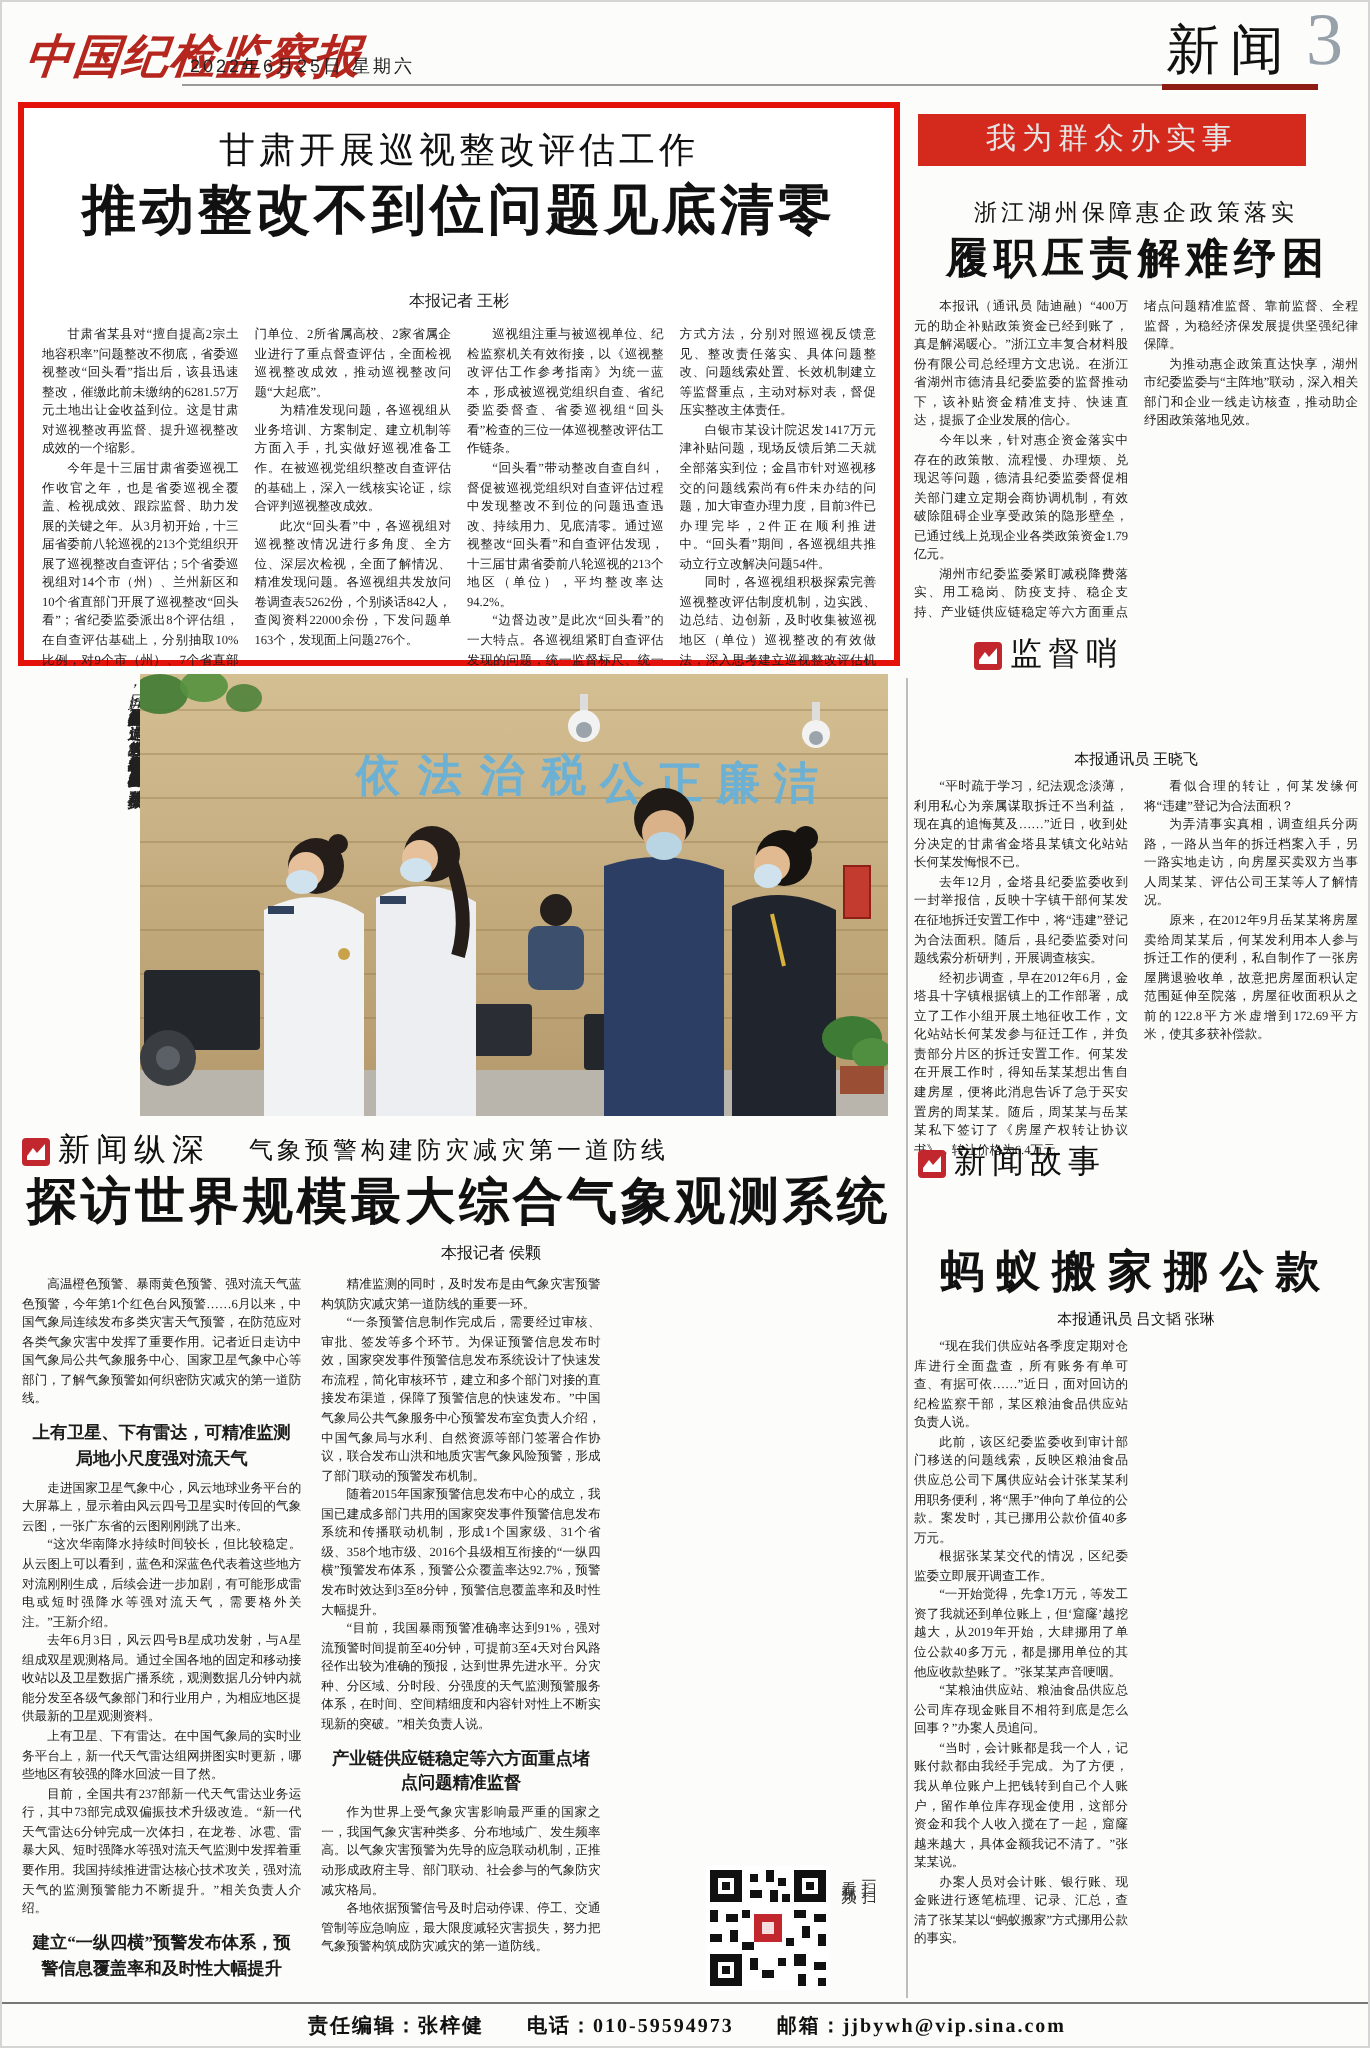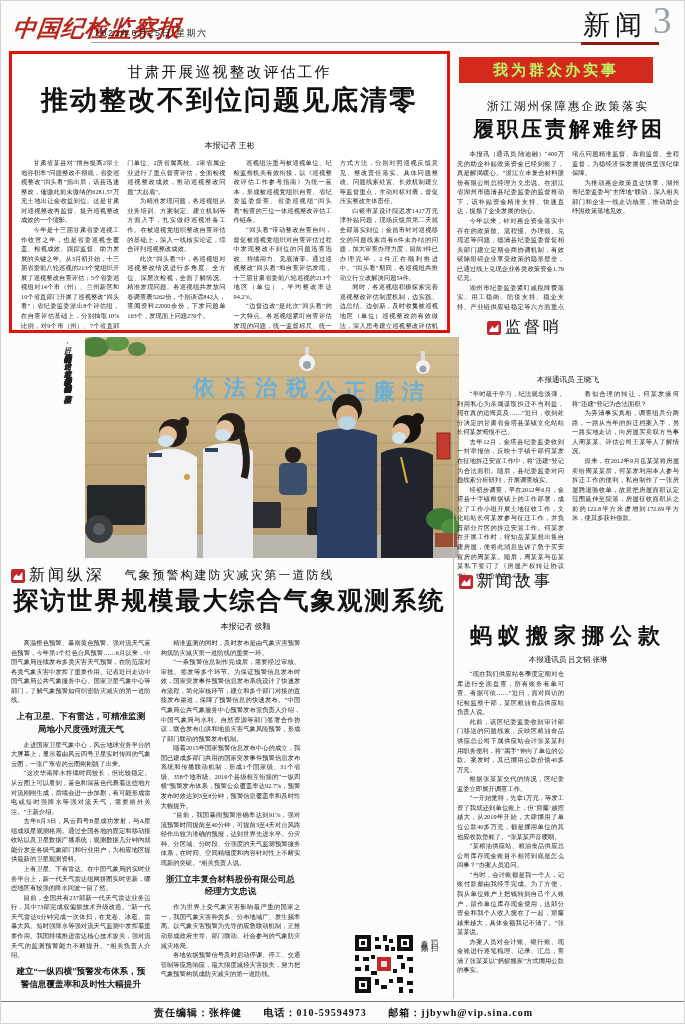--- a/index.html
+++ b/index.html
@@ -16,36 +16,36 @@
   .hsecline{position:absolute;left:580px;top:41px;width:78px;height:3px;background:#8e1b14;}
   .hpagenum{position:absolute;left:652px;top:-2px;font-size:37px;color:#97a1aa;}
 
   
   .smalltext{font-size:6.3px;line-height:1.52;text-align:justify;color:#1c1c1c;}
   .smalltext p{margin:0;text-indent:2em;}
 
   
   .leadbox{position:absolute;left:8px;top:50px;width:441px;height:282px;border:3px solid #e3120b;
            background:#fff;box-sizing:border-box;}
-  .lead-kicker{margin-top:9px;text-align:center;font-size:15px;letter-spacing:2px;}
+  .lead-kicker{margin-top:9px;text-align:center;font-size:18px;letter-spacing:2px;}
   .lead-headline{text-align:center;font-size:27px;font-weight:900;letter-spacing:2px;margin-top:2px;}
   .lead-byline{text-align:center;font-size:8px;margin-top:22px;color:#222;}
   .lead-body{margin:7px 9px 0;height:180px;overflow:hidden;column-count:4;column-gap:8px;column-fill:auto;}
 
   
   .caption{position:absolute;left:10px;top:340px;width:62px;height:215px;writing-mode:vertical-rl;
            font-size:7.6px;line-height:1.7;font-style:italic;color:#222;overflow:hidden;}
   .caption .credit{font-weight:700;}
-  .photo{position:absolute;left:84px;top:336px;width:374px;height:221px;}
+  .photo{position:absolute;left:69px;top:336px;width:374px;height:221px;}
   .photo svg{display:block;}
 
   
   .rightcol{position:absolute;left:456px;top:50px;width:222px;height:950px;}
-  .banner{position:absolute;left:2px;top:6px;width:194px;height:26px;background:#d42a1e;color:#bef264;
-          font-size:15px;font-weight:700;letter-spacing:3px;text-align:center;line-height:26px;}
+  .banner{position:absolute;left:2px;top:6px;width:194px;height:26px;background:#d42a1e;color:#e5e5e5;
+          font-size:15px;font-weight:400;letter-spacing:3px;text-align:center;line-height:26px;}
   .b-kicker{position:absolute;left:0;top:48px;width:100%;text-align:center;font-size:11.5px;letter-spacing:2px;}
   .b-headline{position:absolute;left:0;top:63px;width:100%;text-align:center;font-size:21px;font-weight:900;letter-spacing:3px;}
   .b-body{position:absolute;left:0;top:98px;width:222px;height:164px;column-count:2;column-gap:8px;column-fill:auto;overflow:hidden;}
   .seclabel{display:flex;align-items:center;gap:4px;font-size:16px;letter-spacing:3px;color:#111;}
   .sup-label{position:absolute;left:2px;top:266px;padding-left:28px;}
   .sup-headline{position:absolute;left:0;top:290px;width:100%;text-align:center;font-size:21px;font-weight:900;letter-spacing:4px;}
   .sup-byline{position:absolute;left:0;top:324px;width:100%;text-align:center;font-size:7.5px;}
   .sup-body{position:absolute;left:0;top:338px;width:222px;height:204px;column-count:2;column-gap:8px;column-fill:auto;overflow:hidden;}
   .story-label{position:absolute;left:2px;top:520px;text-align:center;}
   .story-headline{position:absolute;left:0;top:570px;width:100%;text-align:center;font-size:22px;font-weight:900;letter-spacing:6px;}
@@ -268,21 +268,21 @@
         <p>上有卫星、下有雷达。在中国气象局的实时业务平台上，新一代天气雷达组网拼图实时更新，哪些地区有较强的降水回波一目了然。</p>
         <p>目前，全国共有237部新一代天气雷达业务运行，其中73部完成双偏振技术升级改造。“新一代天气雷达6分钟完成一次体扫，在龙卷、冰雹、雷暴大风、短时强降水等强对流天气监测中发挥着重要作用。我国持续推进雷达核心技术攻关，强对流天气的监测预警能力不断提升。”相关负责人介绍。</p>
       </div>
     <h4 class="w-sub">建立“一纵四横”预警发布体系，预警信息覆盖率和及时性大幅提升</h4>
     <div>
         <p>精准监测的同时，及时发布是由气象灾害预警构筑防灾减灾第一道防线的重要一环。</p>
         <p>“一条预警信息制作完成后，需要经过审核、审批、签发等多个环节。为保证预警信息发布时效，国家突发事件预警信息发布系统设计了快速发布流程，简化审核环节，建立和多个部门对接的直接发布渠道，保障了预警信息的快速发布。”中国气象局公共气象服务中心预警发布室负责人介绍，中国气象局与水利、自然资源等部门签署合作协议，联合发布山洪和地质灾害气象风险预警，形成了部门联动的预警发布机制。</p>
         <p>随着2015年国家预警信息发布中心的成立，我国已建成多部门共用的国家突发事件预警信息发布系统和传播联动机制，形成1个国家级、31个省级、358个地市级、2016个县级相互衔接的“一纵四横”预警发布体系，预警公众覆盖率达92.7%，预警发布时效达到3至8分钟，预警信息覆盖率和及时性大幅提升。</p>
         <p>“目前，我国暴雨预警准确率达到91%，强对流预警时间提前至40分钟，可提前3至4天对台风路径作出较为准确的预报，达到世界先进水平。分灾种、分区域、分时段、分强度的天气监测预警服务体系，在时间、空间精细度和内容针对性上不断实现新的突破。”相关负责人说。</p>
       </div>
-    <h4 class="w-sub">浙江立丰复合材料股份有限公司总经理方文忠说</h4>
+    <h4 class="w-sub">产业链供应链稳定等六方面重点堵点问题精准监督</h4>
     <div>
         <p>作为世界上受气象灾害影响最严重的国家之一，我国气象灾害种类多、分布地域广、发生频率高。以气象灾害预警为先导的应急联动机制，正推动形成政府主导、部门联动、社会参与的气象防灾减灾格局。</p>
         <p>各地依据预警信号及时启动停课、停工、交通管制等应急响应，最大限度减轻灾害损失，努力把气象预警构筑成防灾减灾的第一道防线。</p>
       </div>
   </div>
 
   <div class="qr">
     <svg width="62" height="62" viewBox="0 0 62 62">
       <rect width="62" height="62" fill="#fff"></rect>
       <g fill="#111">

